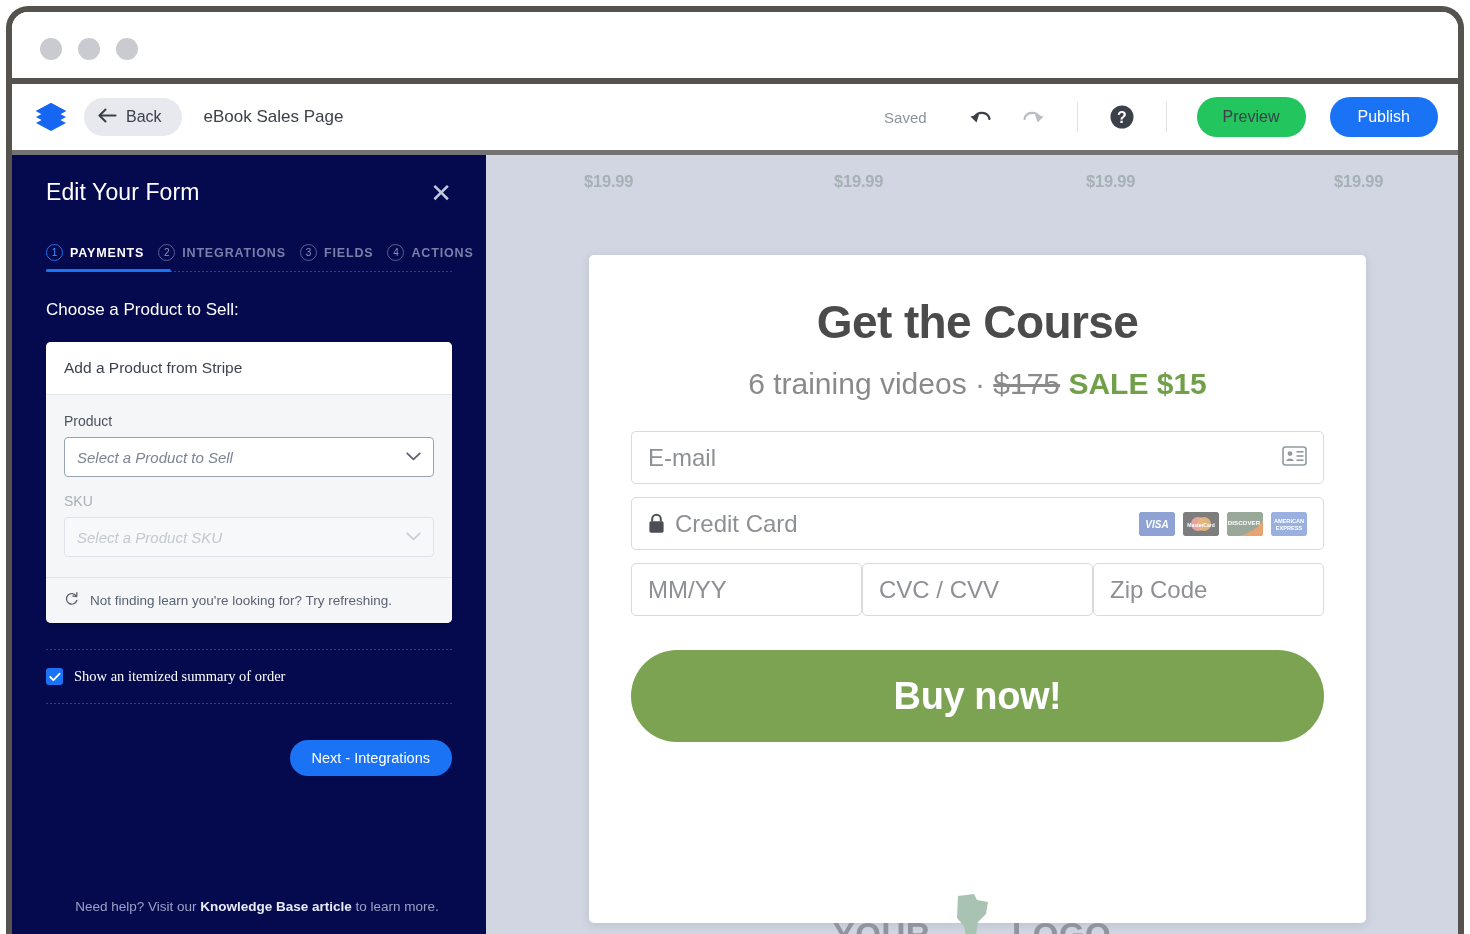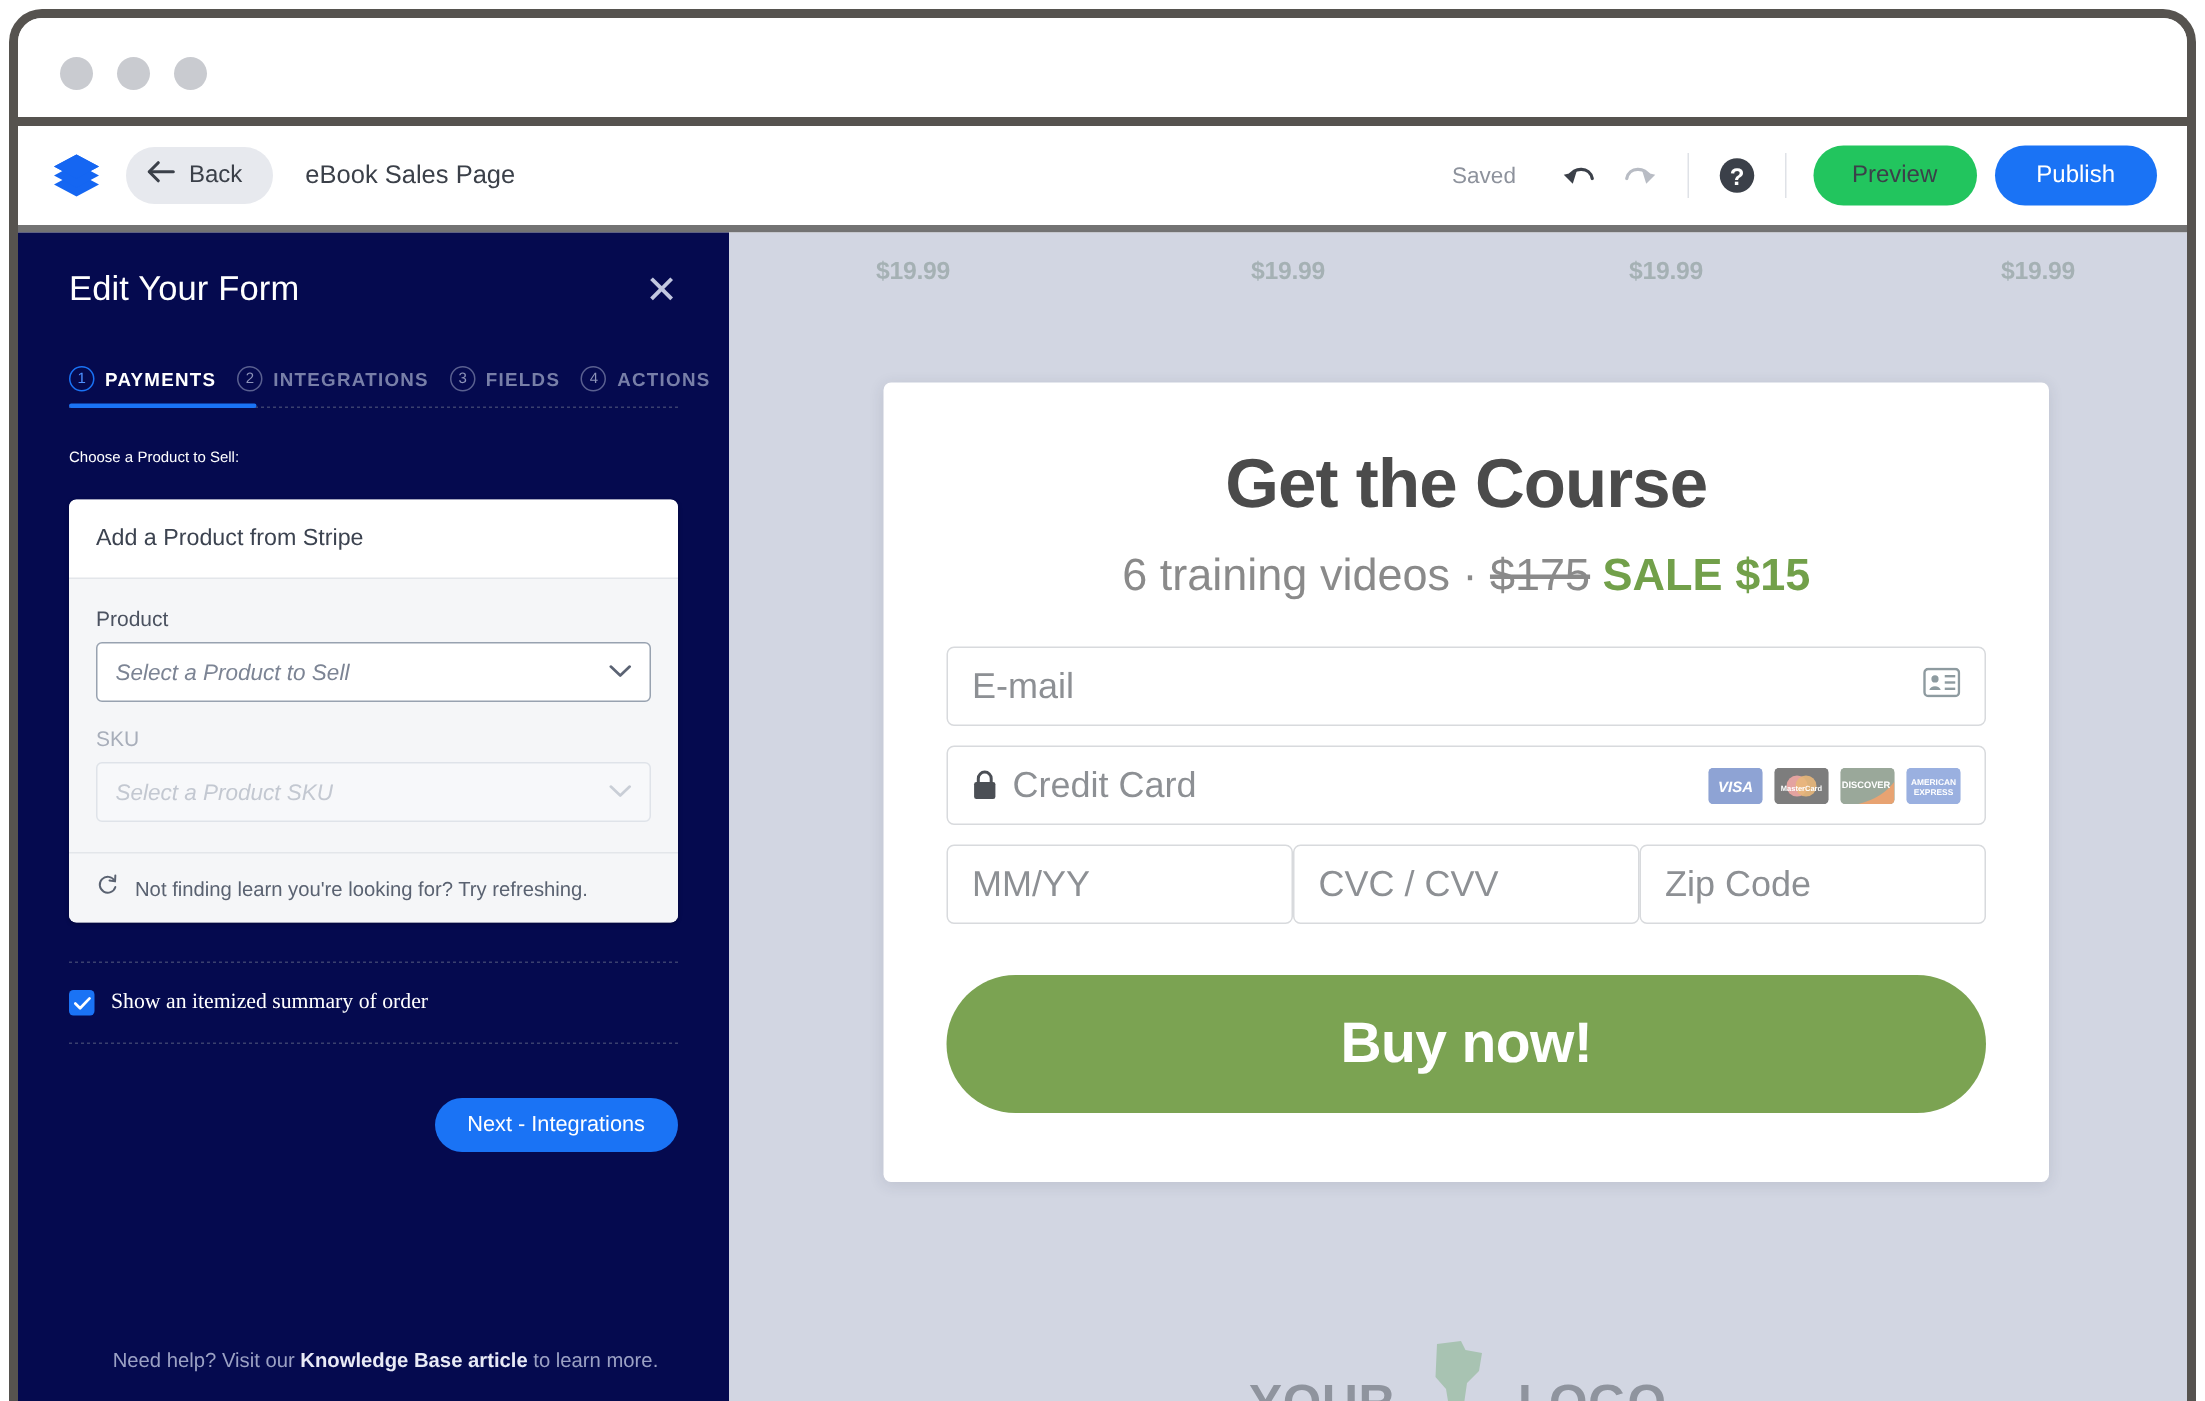--- a/index.html
+++ b/index.html
@@ -50,21 +50,21 @@
     display: flex; align-items: center; gap: 9px;
     color: #3b4049; font-size: 16px; cursor: pointer; border: none;
     font-family: "Liberation Sans", sans-serif;
   }
   #page-title-text {
     margin-left: 22px;
     font-size: 17px; color: #3b4049;
   }
   #toolbar-right {
     margin-left: auto; margin-right: 20px;
-    display: flex; align-items: center; gap: 0;
+    display: flex; align-items: center; gap: 12px;
   }
   #saved-status { font-size: 15px; color: #8d929c; margin-right: 22px; }
   .icon-btn {
     width: 40px; height: 40px;
     display: flex; align-items: center; justify-content: center;
     cursor: pointer; background: none; border: none;
   }
   .tb-divider { width: 1px; height: 30px; background: #dfe2e7; margin: 0 12px; }
   #preview-button {
     height: 40px; padding: 0 26px; border-radius: 20px;
@@ -112,21 +112,21 @@
   .tab.active .tab-label { color: #ffffff; }
   #tabs-rule {
     position: absolute; left: 0; right: 0; bottom: 0; height: 1px;
     background: repeating-linear-gradient(to right,#3a406e 0 2px,transparent 2px 4px);
   }
   #tabs-active-underline {
     position: absolute; left: 0; bottom: 0; width: 125px; height: 3px;
     background: #1a73f5; border-radius: 2px;
   }
 
-  #choose-product-label { margin-top: 28px; font-size: 10px; color: #ffffff; }
+  #choose-product-label { margin-top: 28px; font-size: 17px; color: #ffffff; }
 
   
   #stripe-card {
     margin-top: 22px;
     background: #ffffff;
     border-radius: 5px;
     overflow: hidden;
     box-shadow: 0 1px 3px rgba(0,0,0,.25);
   }
   #stripe-card-header {
@@ -196,21 +196,21 @@
   #bg-footer-logo {
     position: absolute; left: 0; right: 0; bottom: -18px;
     display: flex; align-items: flex-end; justify-content: center; gap: 14px;
     font-size: 33px; font-weight: 700; color: #8f949e; letter-spacing: .5px;
   }
 
   
   #sales-card {
     position: absolute;
     left: 103px; top: 100px;
-    width: 777px; height: 533px;
+    width: 777px; height: 668px;
     background: #ffffff;
     border-radius: 5px;
     box-shadow: 0 2px 10px rgba(40,50,70,.12);
     padding: 40px 42px;
   }
   #course-title {
     text-align: center;
     font-size: 46px; font-weight: 700; color: #4b4b4b;
     letter-spacing: -.6px;
   }

